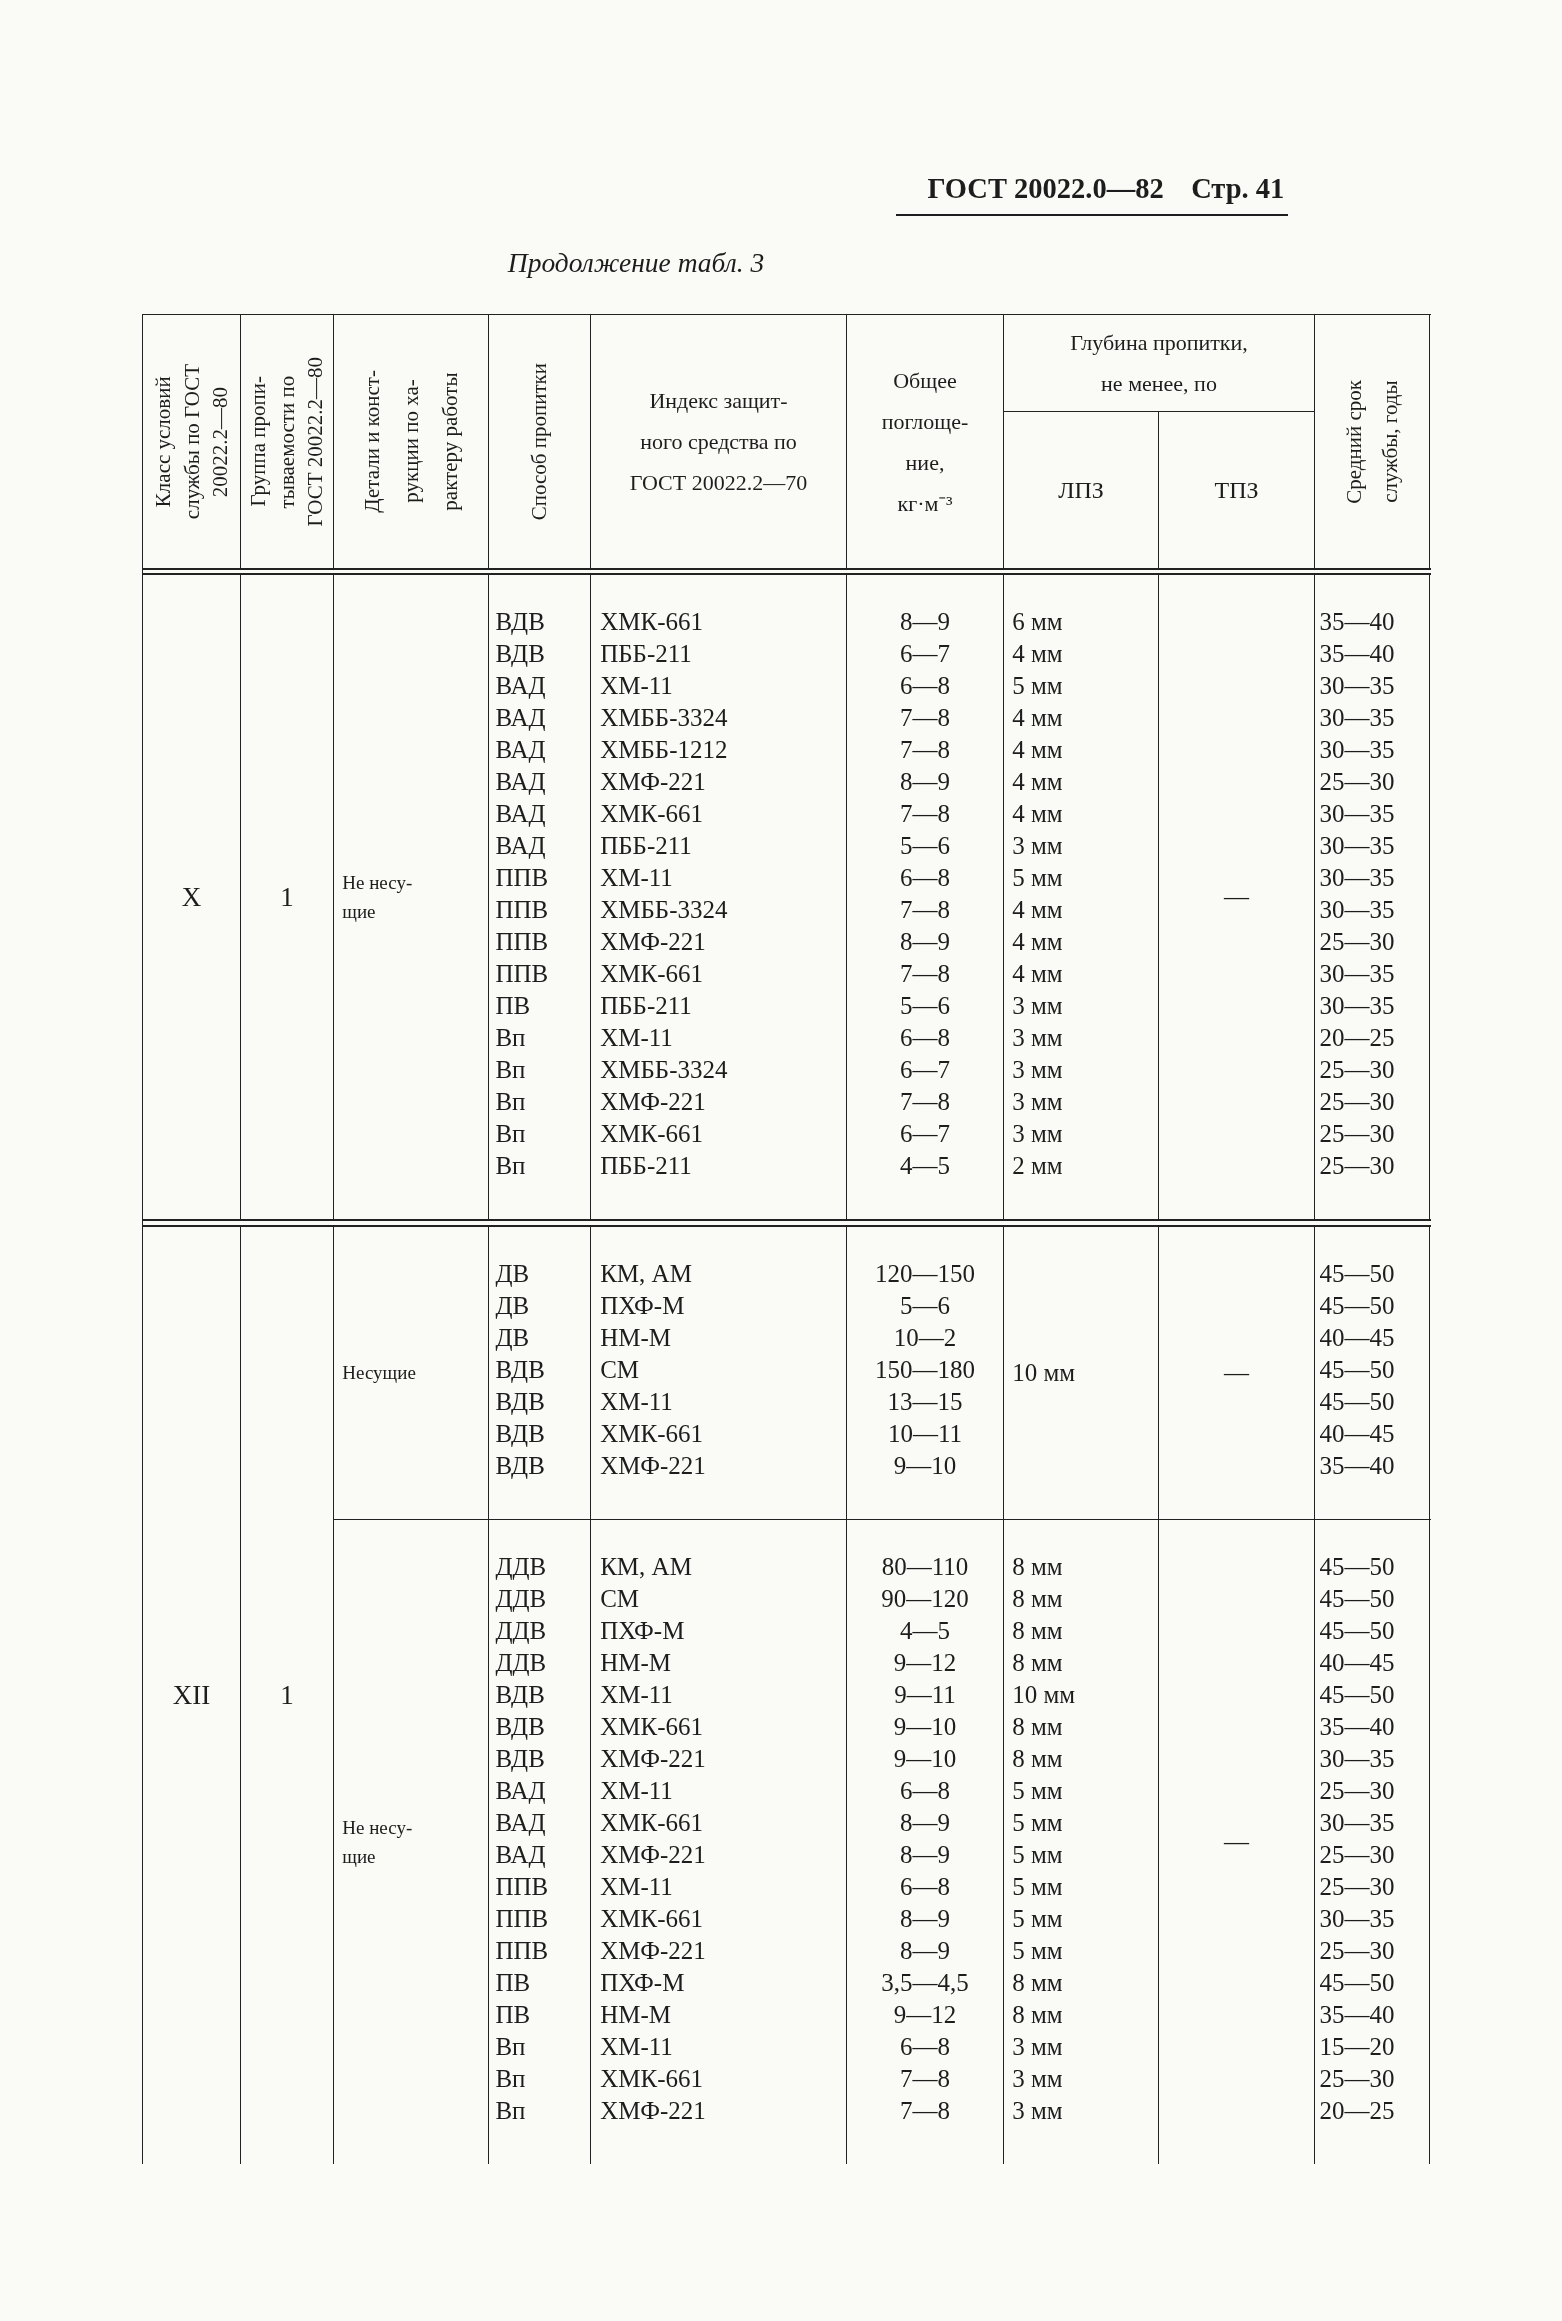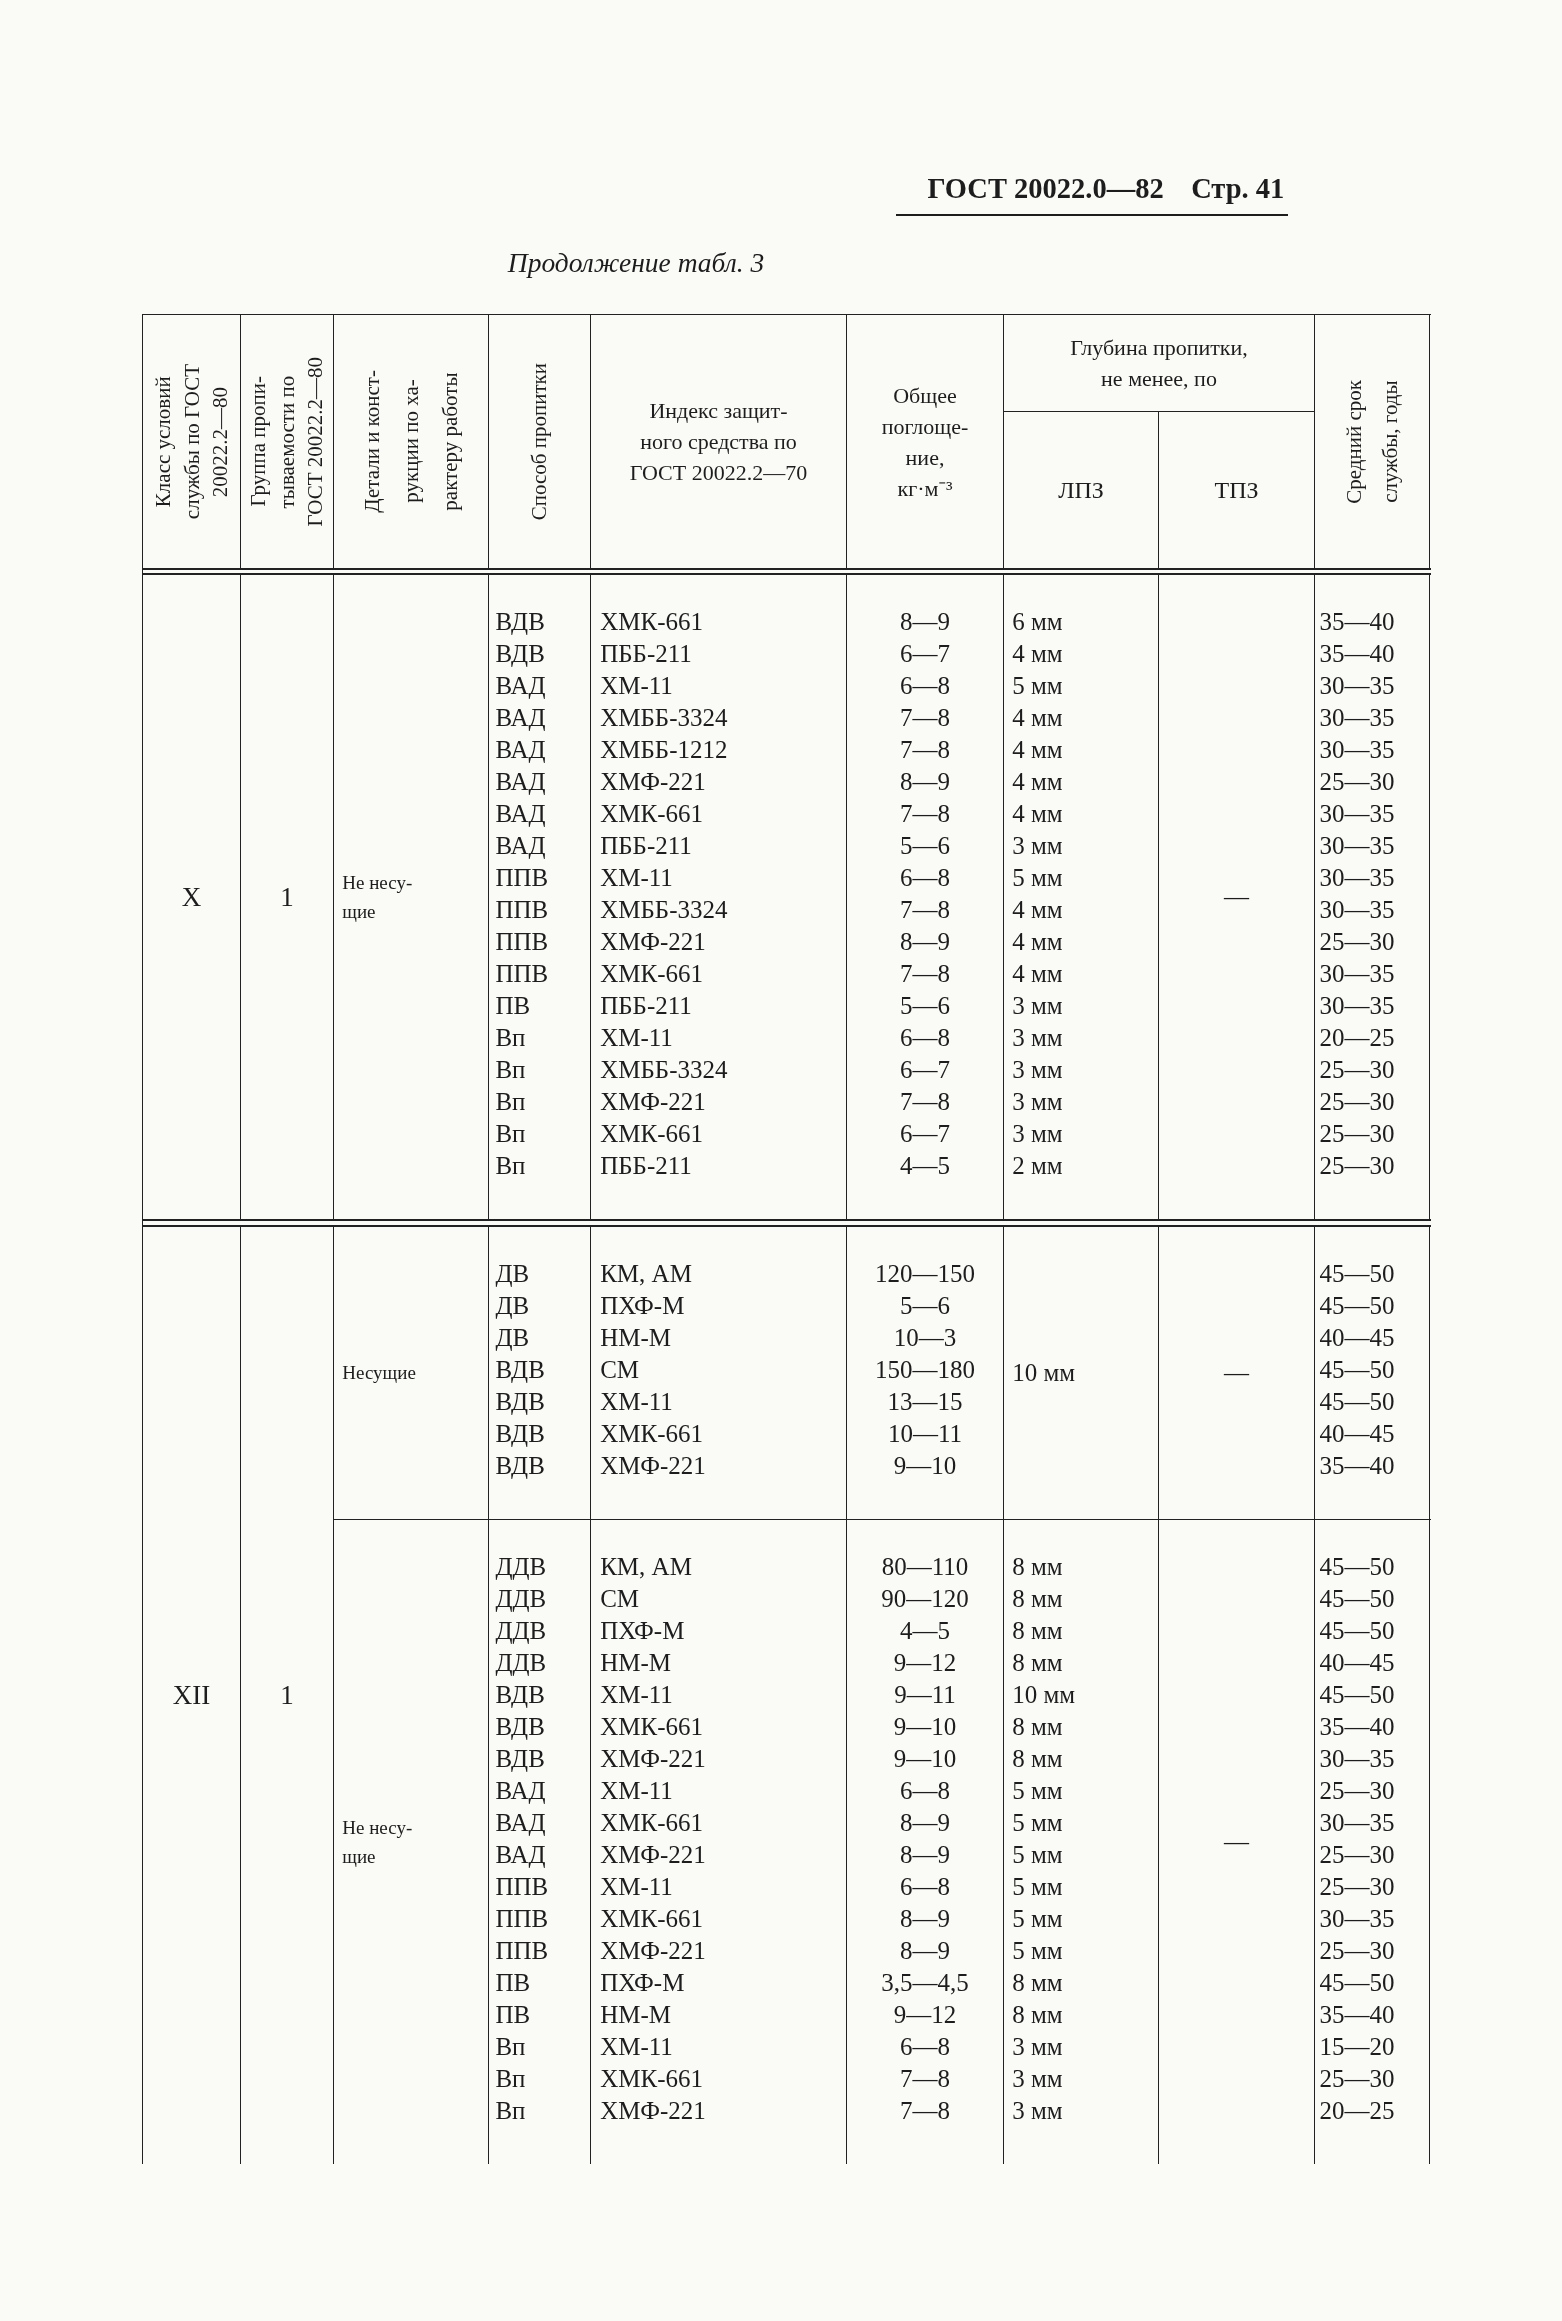--- a/index.html
+++ b/index.html
@@ -73,21 +73,21 @@
     line-height: 28.5px;
   }
   .c3 .vtext { line-height: 39px; }
   .c4 .vtext { line-height: 27.5px; }
   .c9 .vtext { line-height: 36px; }
 
   .htext {
     white-space: pre-line;
     text-align: center;
     font-size: 22px;
-    line-height: 31px;
+    line-height: 41px;
   }
 
   .th.depth {
     width: 311px;
     flex-direction: column;
     align-items: stretch;
     justify-content: flex-start;
     padding: 0;
   }
   .depth-label {
@@ -365,21 +365,21 @@
                 <div class="rv">ПХФ-М</div>
                 <div class="rv">НМ-М</div>
                 <div class="rv">СМ</div>
                 <div class="rv">ХМ-11</div>
                 <div class="rv">ХМК-661</div>
                 <div class="rv">ХМФ-221</div>
               </div>
               <div class="colstack c6 center">
                 <div class="rv">120—150</div>
                 <div class="rv">5—6</div>
-                <div class="rv">10—3</div>
+                <div class="rv">10—2</div>
                 <div class="rv">150—180</div>
                 <div class="rv">13—15</div>
                 <div class="rv">10—11</div>
                 <div class="rv">9—10</div>
               </div>
               <div class="single left c7">10 мм</div>
               <div class="single c8">—</div>
               <div class="colstack c9">
                 <div class="rv">45—50</div>
                 <div class="rv">45—50</div>

